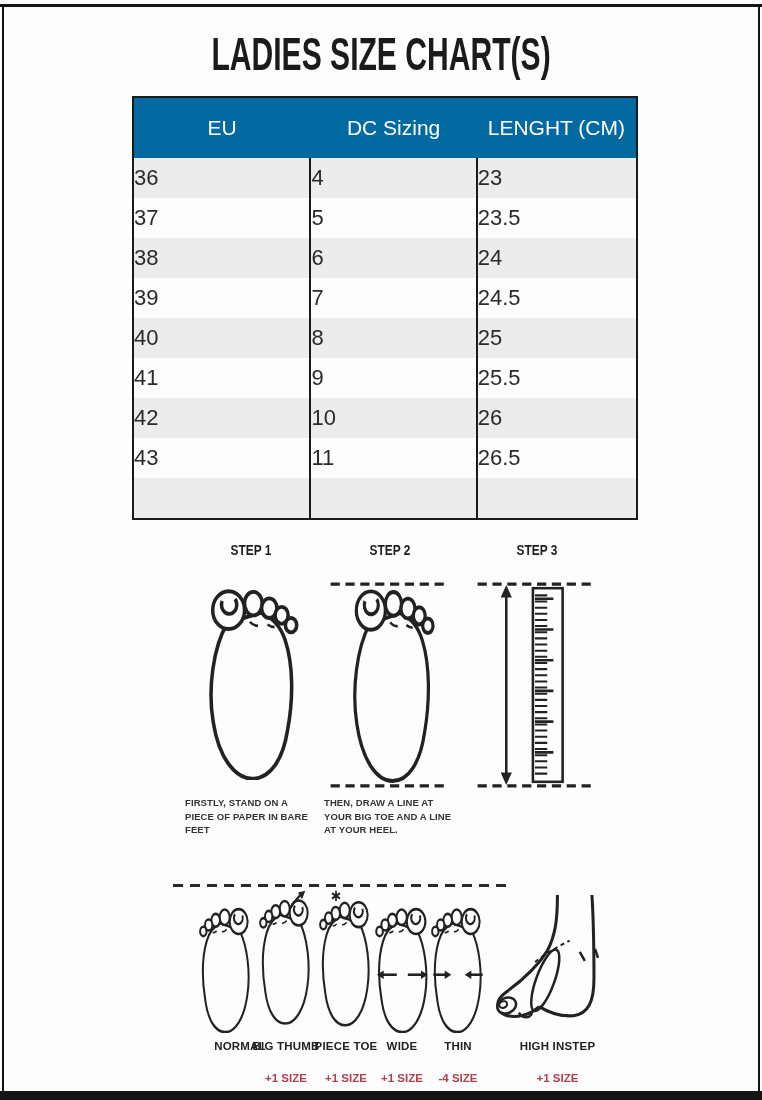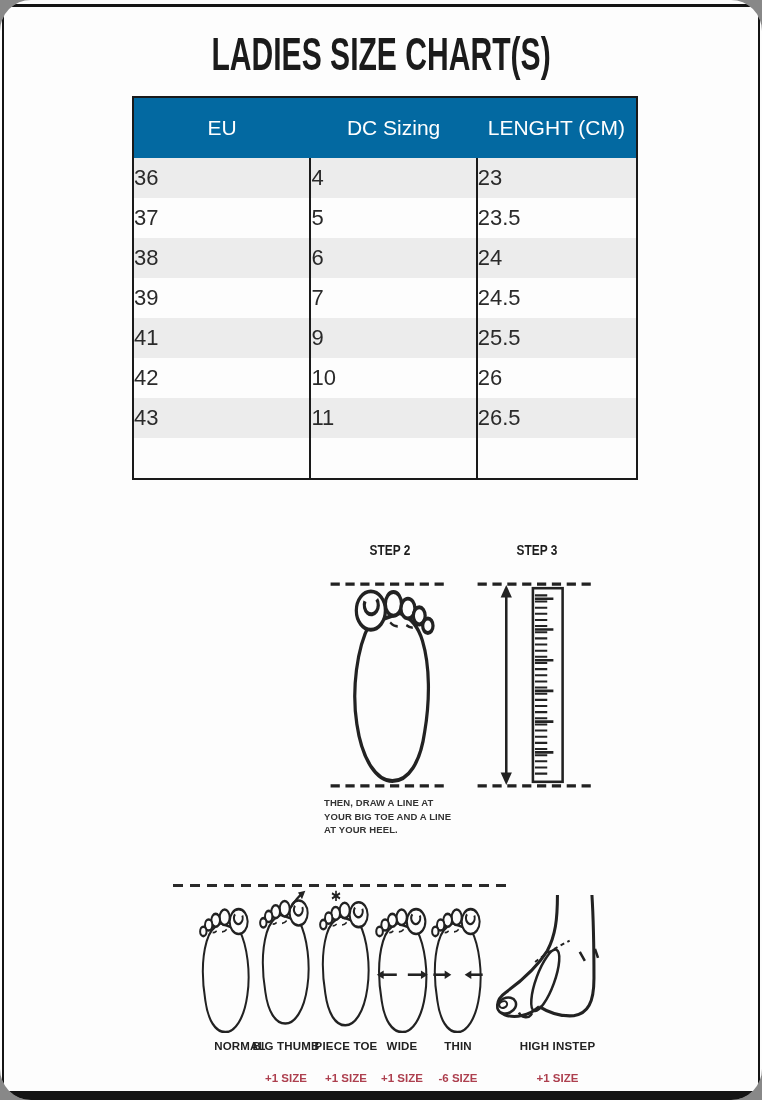--- a/index.html
+++ b/index.html
@@ -1,19 +1,19 @@
 <!DOCTYPE html>
 <html><head>
 <meta charset="utf-8">
 <style>
   * { margin:0; padding:0; box-sizing:border-box; }
   body { background:#888; font-family:"Liberation Sans", sans-serif; }
   .page {
     position:relative; width:762px; height:1100px; margin:0 auto;
-    background:#fdfdfd; overflow:hidden; color:#222;border-radius:31px;
+    background:#fdfdfd; overflow:hidden; color:#222;
   }
   
   .frame-top    { position:absolute; top:4px; left:0; right:0; height:3px; background:#141414; }
   .frame-left   { position:absolute; top:4px; bottom:9px; left:2px; width:2px; background:#141414; }
   .frame-right  { position:absolute; top:4px; bottom:9px; right:2px; width:2px; background:#141414; }
   .frame-bottom { position:absolute; bottom:0; left:0; right:0; height:9px; background:#141414; }
 
   
   .page-title {
     position:absolute; top:26px; left:0; width:100%;
@@ -133,20 +133,25 @@
           <td>38</td>
           <td>6</td>
           <td>24</td>
         </tr>
         <tr>
           <td>39</td>
           <td>7</td>
           <td>24.5</td>
         </tr>
         <tr>
+          <td>40</td>
+          <td>8</td>
+          <td>25</td>
+        </tr>
+        <tr>
           <td>41</td>
           <td>9</td>
           <td>25.5</td>
         </tr>
         <tr>
           <td>42</td>
           <td>10</td>
           <td>26</td>
         </tr>
         <tr>
@@ -156,20 +161,29 @@
         </tr>
         <tr class="empty-row">
           <td></td>
             <td></td>
             <td></td>
         </tr>
       </tbody>
     </table>
   </div>
 
+  <div class="step-col s1">
+    <div class="step-label">STEP 1</div>
+    <div class="step-illus">
+      <svg width="106" height="196" viewBox="0 0 90 150" preserveAspectRatio="none" style="margin-top:26px">
+        <use href="#foot-top"></use>
+      </svg>
+    </div>
+    <div class="step-instruction">FIRSTLY, STAND ON A  PIECE OF PAPER IN BARE FEET</div>
+  </div>
 
   <div class="step-col s2">
     <div class="step-label">STEP 2</div>
     <div class="step-illus">
       <svg width="126" height="210" viewBox="0 0 120 205" style="margin-top:22px">
         <line class="ln" x1="2" y1="4" x2="118" y2="4" stroke-width="3" stroke-dasharray="9 5.5"></line>
         <use href="#foot-top" transform="translate(14,4) scale(1.05,1.29)"></use>
         <line class="ln" x1="2" y1="201" x2="118" y2="201" stroke-width="3" stroke-dasharray="9 5.5"></line>
       </svg>
     </div>
@@ -273,20 +287,20 @@
   <div class="foot-type-label" style="left:306px;width:80px">
     <div class="name">PIECE TOE</div>
     <div class="adjust">+1 SIZE</div>
   </div>
   <div class="foot-type-label" style="left:366px;width:72px">
     <div class="name">WIDE</div>
     <div class="adjust">+1 SIZE</div>
   </div>
   <div class="foot-type-label" style="left:424px;width:68px">
     <div class="name">THIN</div>
-    <div class="adjust">-6 SIZE</div>
+    <div class="adjust">-4 SIZE</div>
   </div>
   <div class="foot-type-label" style="left:500px;width:115px">
     <div class="name">HIGH INSTEP</div>
     <div class="adjust">+1 SIZE</div>
   </div>
 
 </div>
 
 </body></html>

